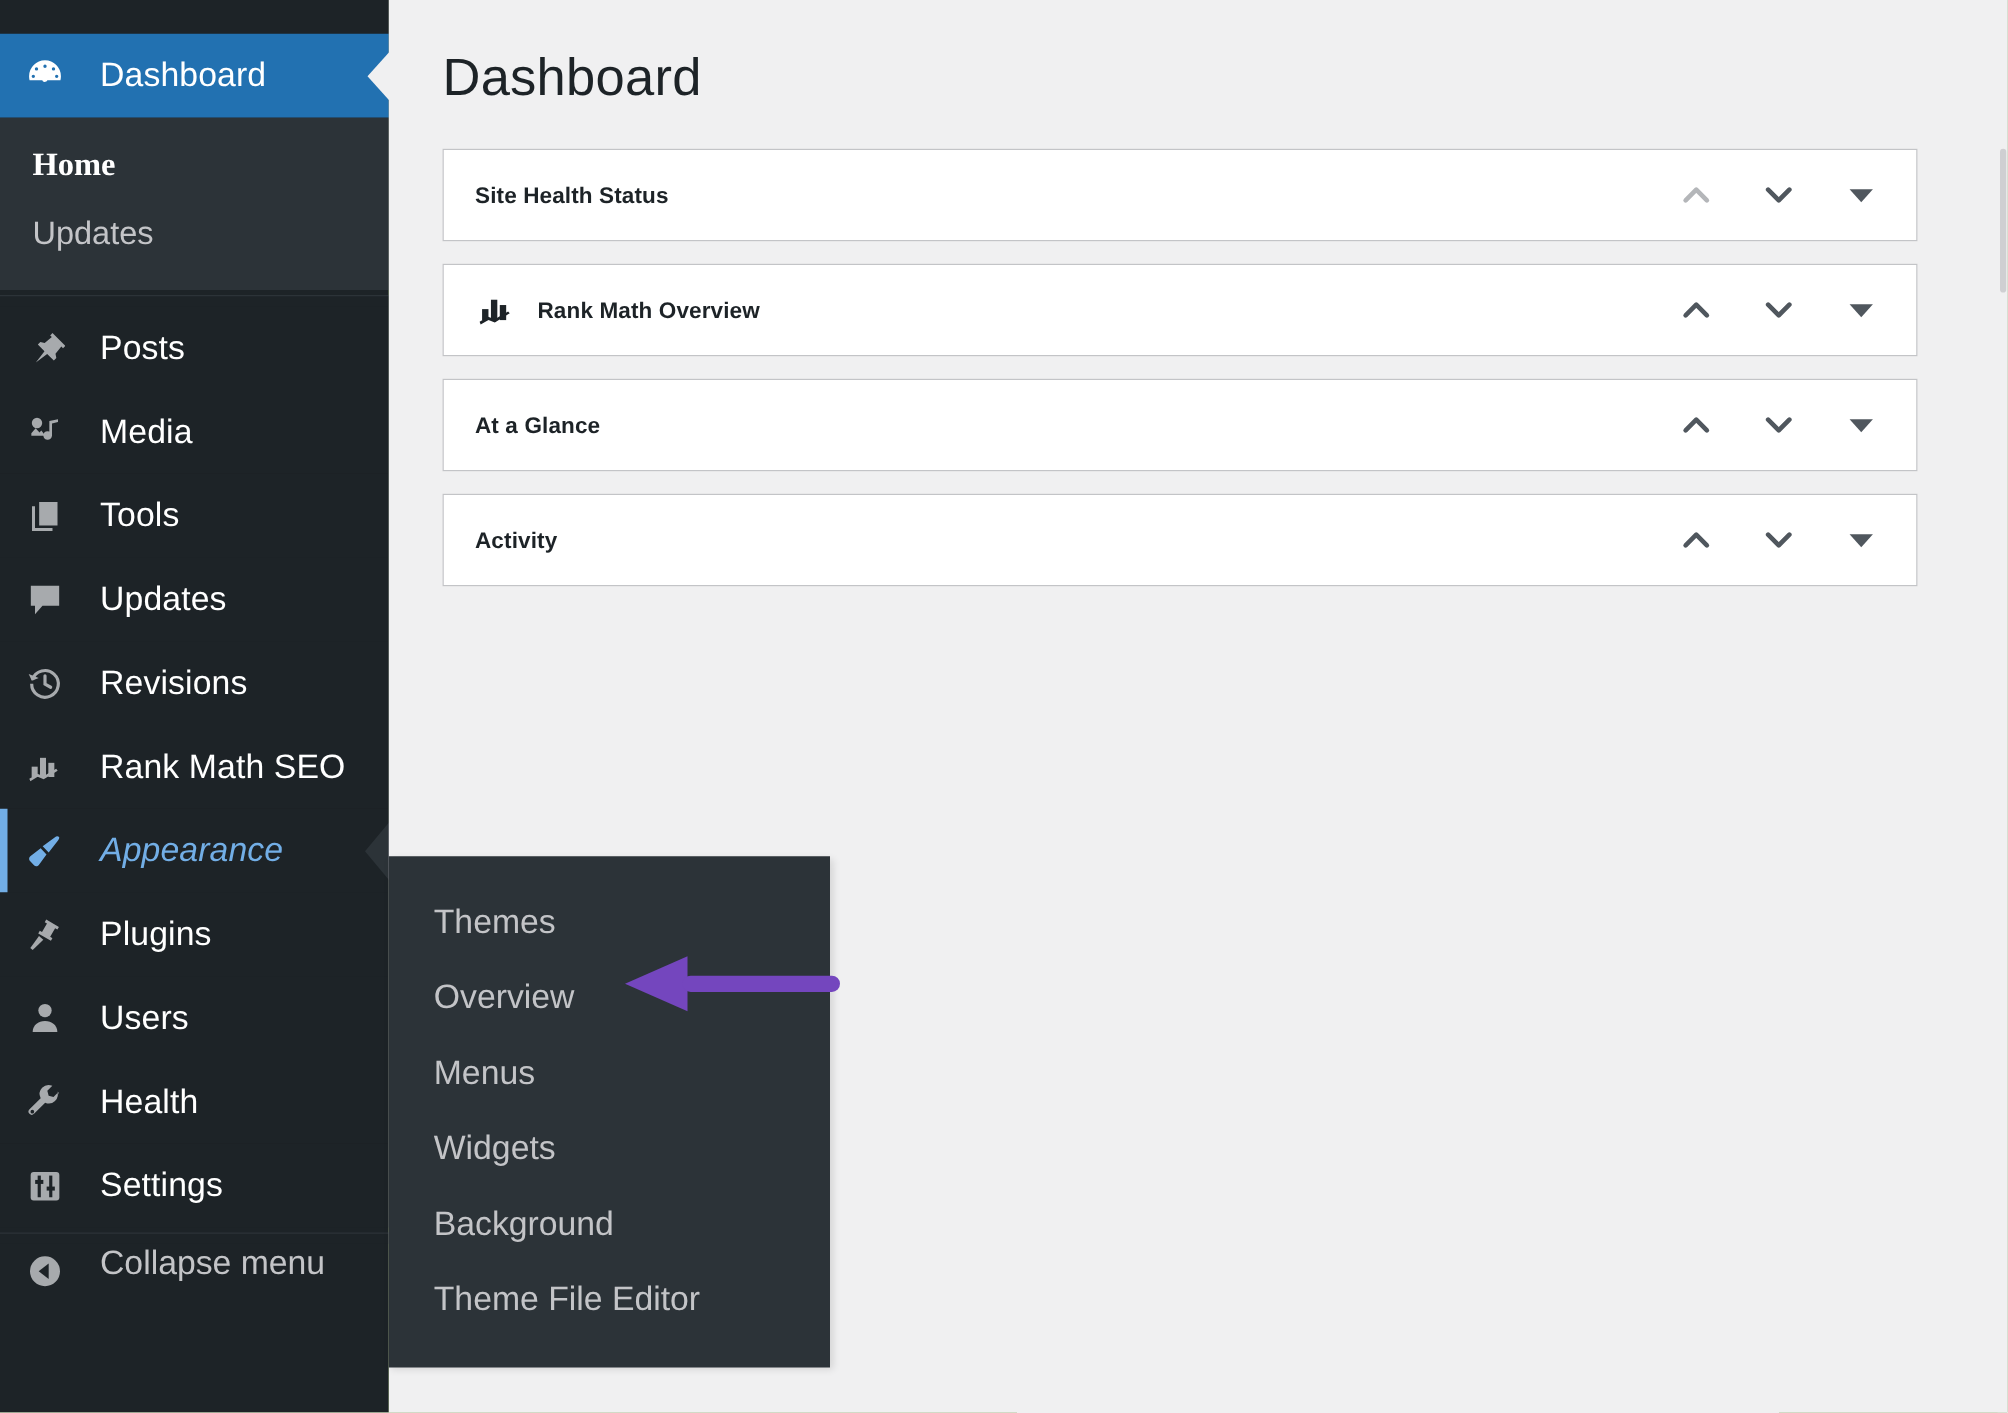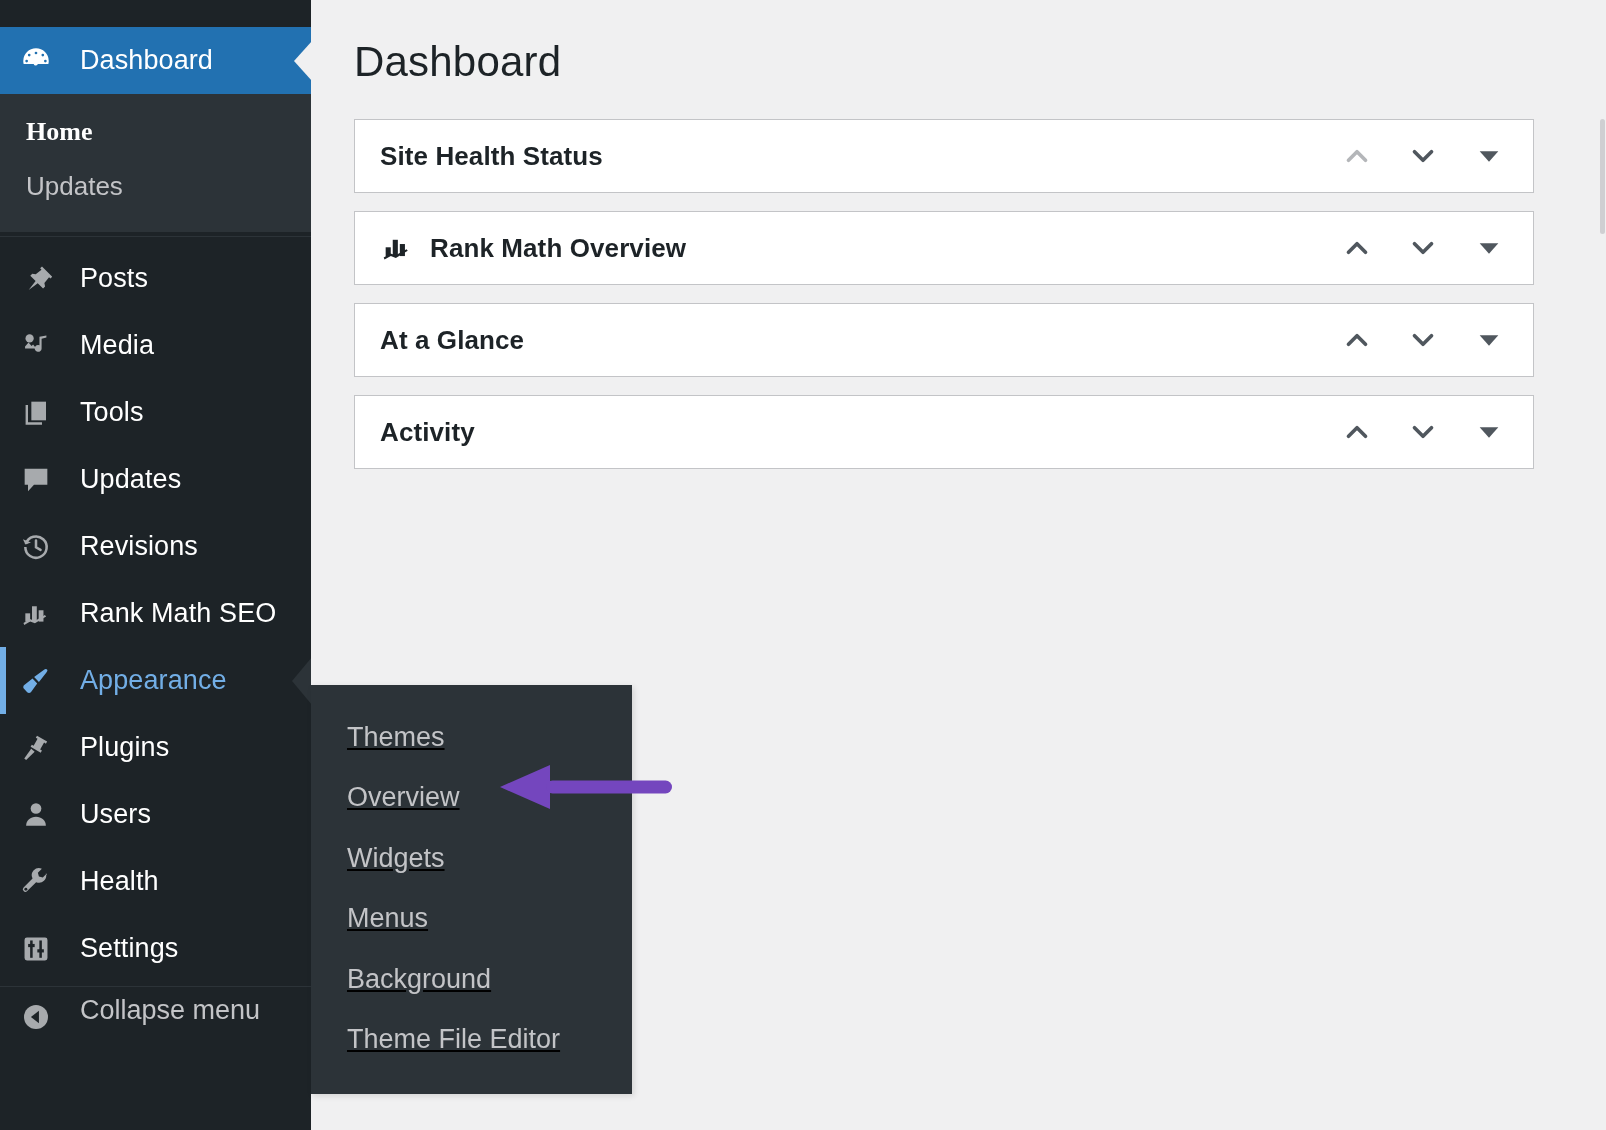--- a/index.html
+++ b/index.html
@@ -56,20 +56,21 @@
   .menu-item .mi-label { white-space: nowrap; }
 
   .menu-item.current {
     background: #2271b1;
     color: #fff;
   }
   .menu-item.current .mi-icon svg { fill: #ffffff; }
   .menu-item.open {
     background: #1d2327;
     color: #72aee6;
+    font-style: italic;
   }
   .menu-item.open .mi-icon svg { fill: #72aee6; }
   .menu-item.open::before {
     content: "";
     position: absolute;
     left: 0; top: 0; bottom: 0;
     width: 6px;
     background: #72aee6;
   }
 
@@ -138,26 +139,25 @@
     width: 44px; min-width: 44px; height: 44px;
     display: flex; align-items: center; justify-content: center;
     margin-right: 22px;
   }
 
   
   .flyout {
     position: absolute;
     left: 311px;
     top: 685px;
-    width: 321px;
+    width: 353px;
     background: #2c3338;
     padding: 22px 0 24px 0;
     z-index: 40;
     box-shadow: 2px 2px 6px rgba(0,0,0,.12);
-    text-decoration: underline;
   }
   .flyout .fly-item {
     font-size: 27px;
     color: #c3c4c7;
     padding: 12px 0 12px 36px;
     cursor: pointer;
     white-space: nowrap;
     line-height: 1.35;
   }
 
@@ -200,21 +200,21 @@
     background: #ffffff;
     border: 1px solid #c3c4c7;
     margin-bottom: 18px;
     height: 74px;
     display: flex;
     align-items: center;
     padding: 0 0 0 25px;
     position: relative;
   }
   .panel-title {
-    font-size: 26px;
+    font-size: 18px;
     font-weight: bold;
     color: #1d2327;
     display: flex;
     align-items: center;
     letter-spacing: .1px;
   }
   .panel-title .p-icon {
     margin-right: 16px;
     display: flex;
     align-items: center;
@@ -522,22 +522,22 @@
     </div>
 
     <div class="scroll-track">
       <div class="scroll-thumb"></div>
     </div>
   </main>
 
   <div class="flyout">
     <div class="fly-item">Themes</div>
     <div class="fly-item">Overview</div>
+    <div class="fly-item">Menus</div>
     <div class="fly-item">Widgets</div>
-    <div class="fly-item">Menus</div>
     <div class="fly-item">Background</div>
     <div class="fly-item">Theme File Editor</div>
   </div>
 
   <div class="annot-arrow">
     <svg width="176" height="72" viewBox="0 0 176 72">
       <polygon points="2,35 52,13 52,57" fill="#7446be"></polygon>
       <rect x="48" y="28.5" width="126" height="13" rx="6.5" fill="#7446be"></rect>
     </svg>
   </div>

